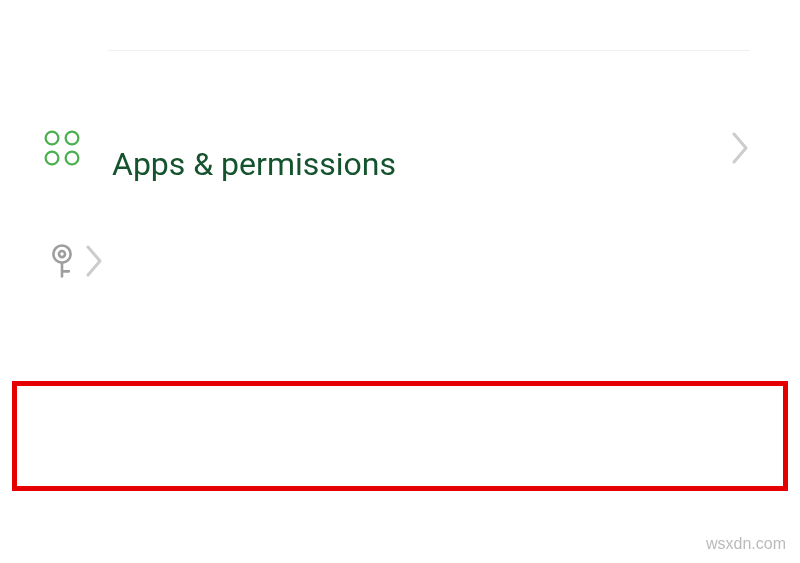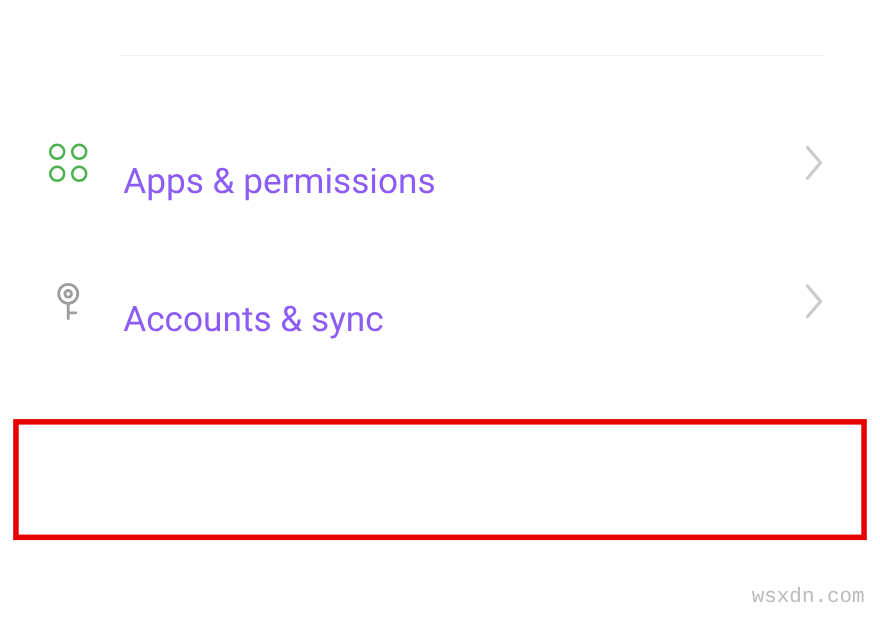--- a/index.html
+++ b/index.html
@@ -23,21 +23,21 @@
       width: 44px;
       height: 44px;
       display: flex;
       align-items: center;
       justify-content: center;
       flex-shrink: 0;
     }
     .item-label {
       flex: 1;
       font-size: 32px;
-      color: #8b5cf6;
+      color: #14532d;
       margin-left: 28px;
       font-weight: 400;
       margin-top: 32px;
     }
     .chevron {
       flex-shrink: 0;
       width: 20px;
       height: 36px;
     }
     .highlight {
@@ -46,23 +46,23 @@
       right: 12px;
       top: 381px;
       height: 110px;
       border: 5px solid #e60000;
       pointer-events: none;
     }
     .watermark {
       position: absolute;
       bottom: 10px;
       right: 14px;
-      font-size: 19px;
+      font-size: 16px;
       color: #bbbbbb;
-      font-family: Liberation Mono, monospace;
+      font-family: Liberation Sans, sans-serif;
     }
     .top-divider {
       margin-left: 108px;
       margin-right: 50px;
       height: 1px;
       background: #f0f0f0;
       position: absolute;
       top: 50px;
       left: 0;
       right: 0;
@@ -98,21 +98,20 @@
   <div class="settings-item">
     <span class="icon-wrapper">
       <svg viewBox="0 0 44 44" width="38" height="38">
         <g fill="none" stroke="#9e9e9e" stroke-width="3" stroke-linecap="round" stroke-linejoin="round">
           <circle cx="22" cy="14" r="10"></circle>
           <circle cx="22" cy="14" r="3.5"></circle>
           <path d="M22 24 L22 40 M22 34 L30 34"></path>
         </g>
       </svg>
     </span>
-    <span class="item-label">Accounts &amp; sync</span>
     <span class="chevron">
       <svg viewBox="0 0 20 36" width="20" height="36">
         <path d="M4 4 L16 18 L4 32" fill="none" stroke="#cccccc" stroke-width="3" stroke-linecap="round" stroke-linejoin="round"></path>
       </svg>
     </span>
   </div>
 
 </div>
 
 <div class="highlight"></div>

